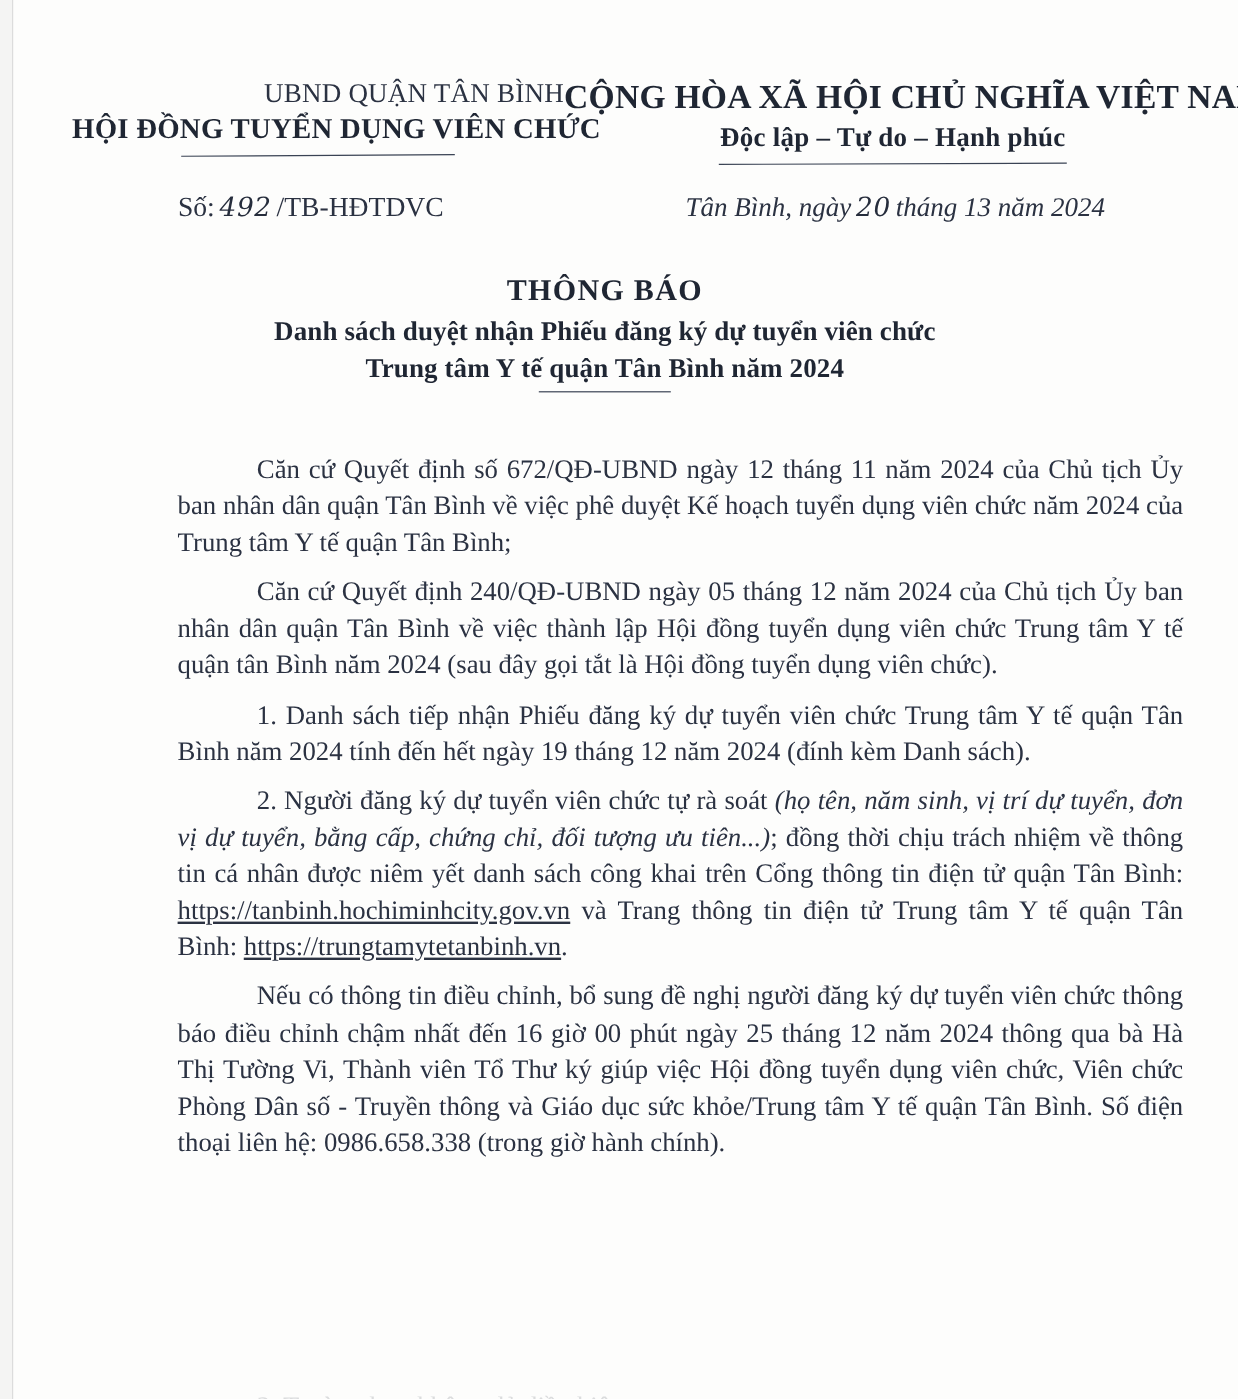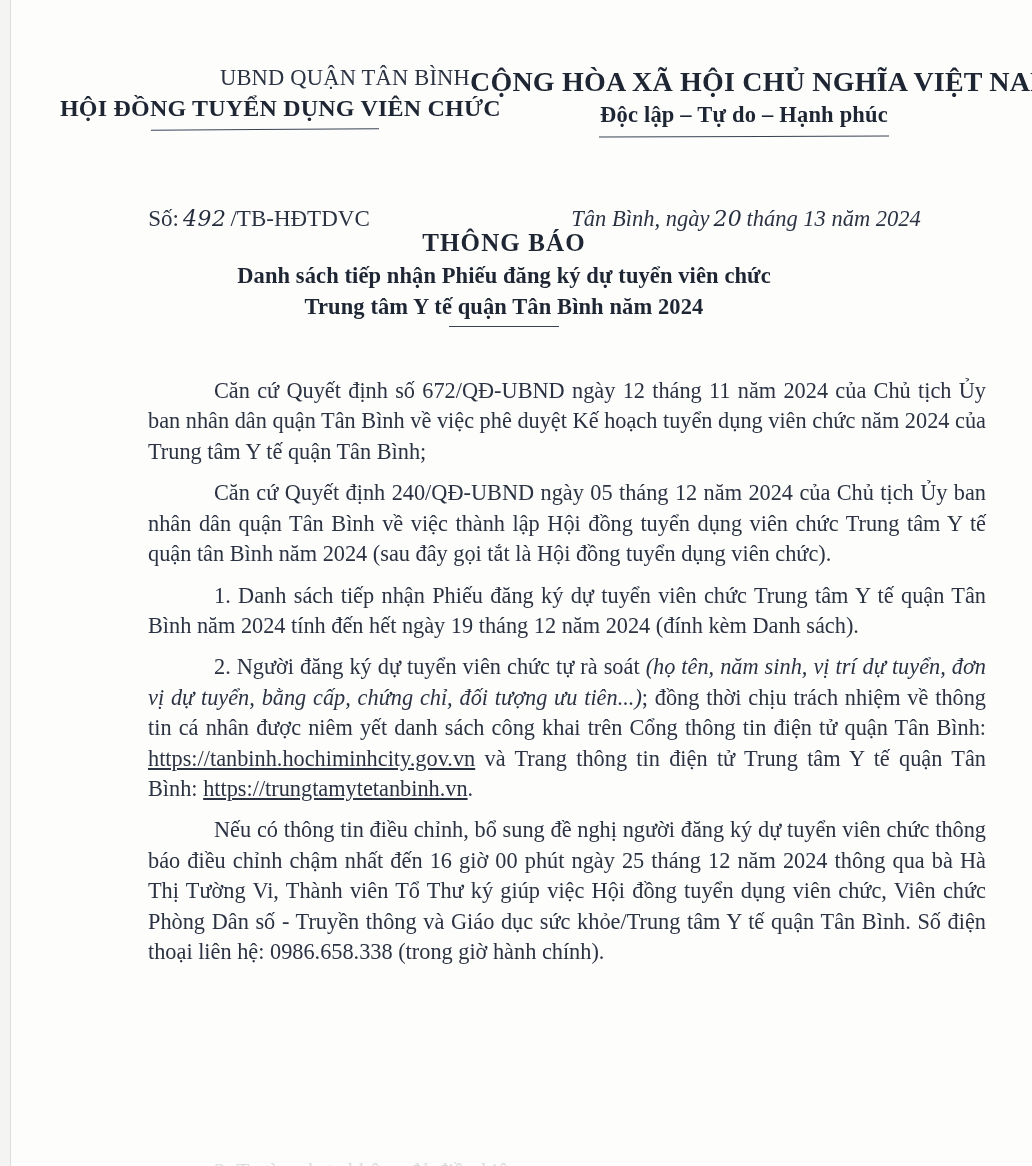--- a/index.html
+++ b/index.html
@@ -115,21 +115,20 @@
   .rule-right { width: 290px; transform: rotate(-0.2deg); }
 
   
   .numrow {
     position: absolute;
     top: 160px;
     left: 0;
     width: 1032px;
     display: flex;
     align-items: flex-start;
-    margin-top: 46px;
   }
   .num-wrap {
     width: 470px;
     text-align: center;
     padding-left: 48px;
     box-sizing: border-box;
     font-size: 23px;
     white-space: nowrap;
   }
   .hand {
@@ -246,21 +245,21 @@
     <div class="num-wrap">
       <span>Số:</span><span class="hand">492</span><span>/TB-HĐTDVC</span>
     </div>
     <div class="date-wrap">
       <span>Tân Bình, ngày</span><span class="hand">20</span><span>tháng 13 năm 2024</span>
     </div>
   </div>
 
   <div class="title-block">
     <div class="title-main">THÔNG BÁO</div>
-    <div class="title-sub">Danh sách tiếp nhận Phiếu đăng ký dự tuyển viên chức</div>
+    <div class="title-sub">Danh sách duyệt nhận Phiếu đăng ký dự tuyển viên chức</div>
     <div class="title-sub">Trung tâm Y tế quận Tân Bình năm 2024</div>
     <div class="title-rule"></div>
   </div>
 
   <div class="body">
 
     <p class="para">Căn cứ Quyết định số 672/QĐ-UBND ngày 12 tháng 11 năm 2024 của Chủ tịch Ủy ban nhân dân quận Tân Bình về việc phê duyệt Kế hoạch tuyển dụng viên chức năm 2024 của Trung tâm Y tế quận Tân Bình;</p>
 
     <p class="para">Căn cứ Quyết định 240/QĐ-UBND ngày 05 tháng 12 năm 2024 của Chủ tịch Ủy ban nhân dân quận Tân Bình về việc thành lập Hội đồng tuyển dụng viên chức Trung tâm Y tế quận tân Bình năm 2024 (sau đây gọi tắt là Hội đồng tuyển dụng viên chức).</p>
 

